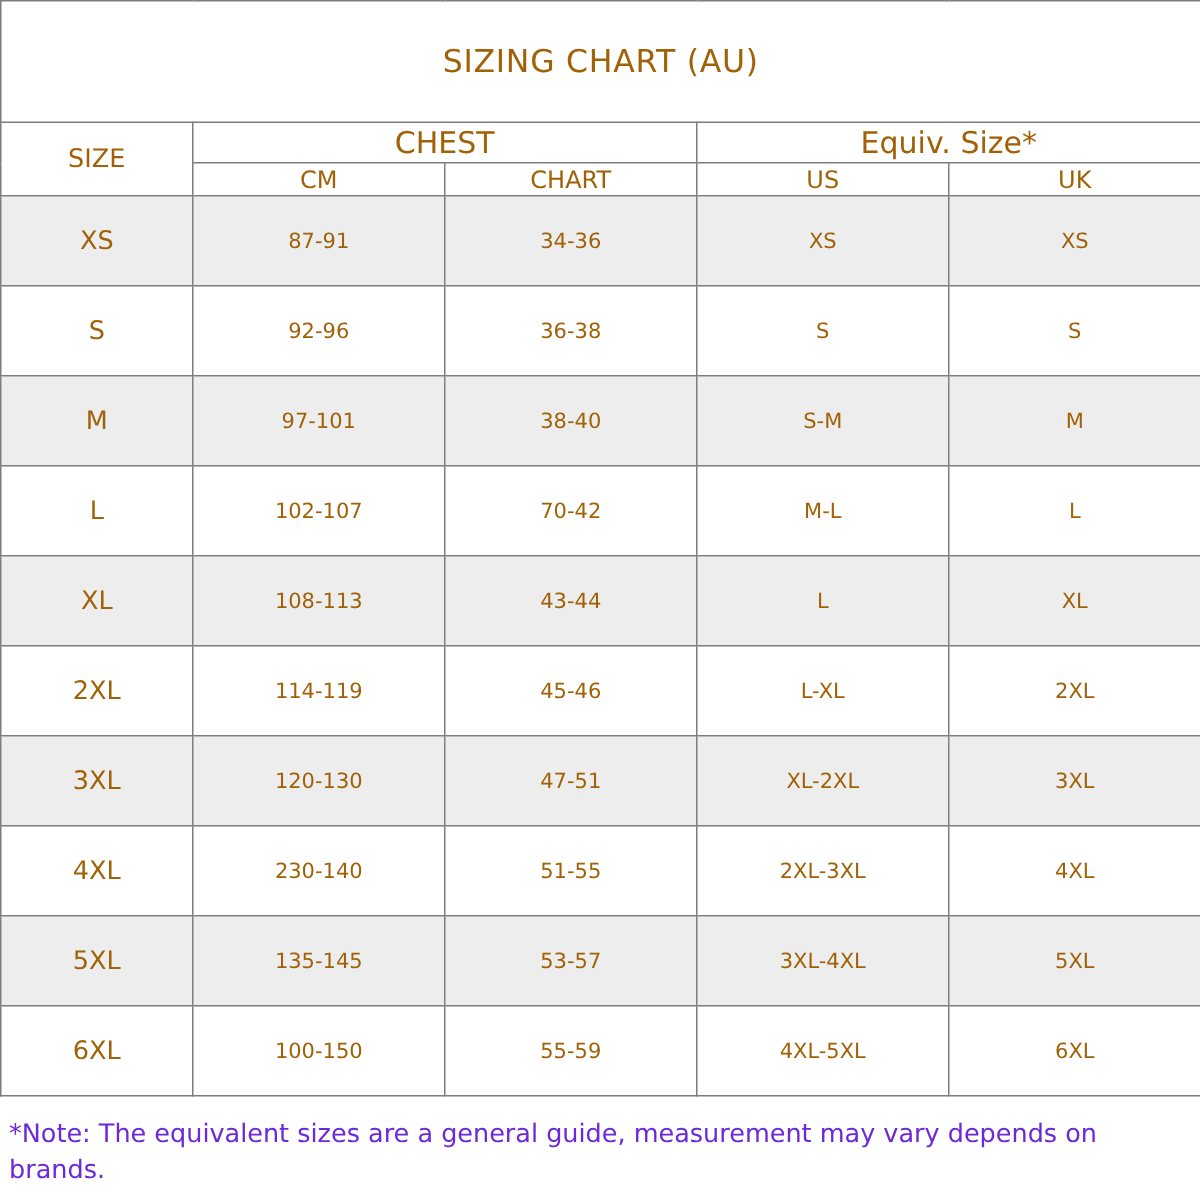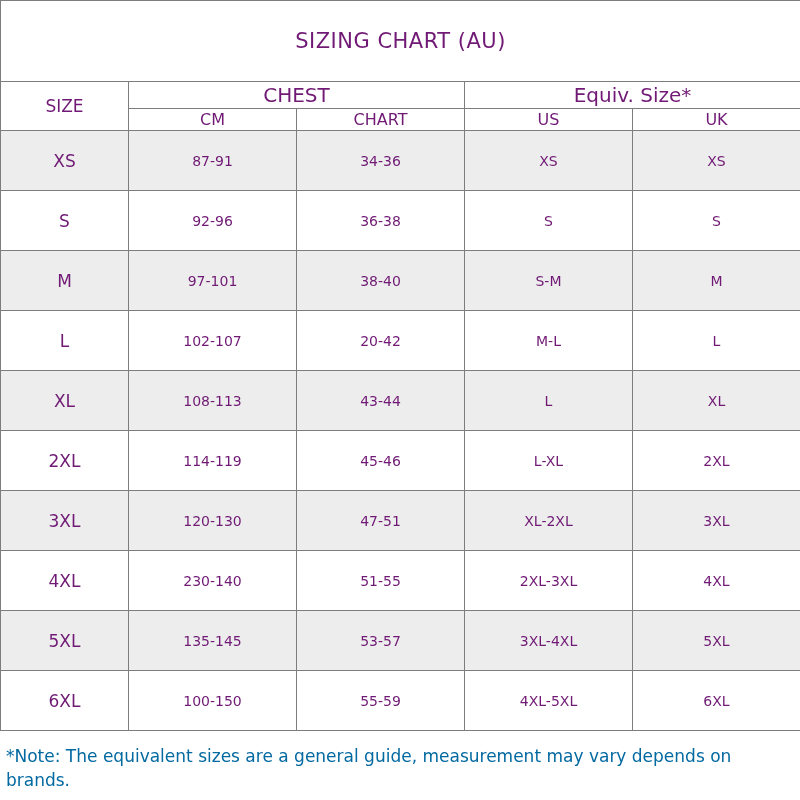--- a/index.html
+++ b/index.html
@@ -24,21 +24,21 @@
   table.sizing {
     border-collapse: collapse;
     width: 800px;
     table-layout: fixed;
   }
   table.sizing td, table.sizing th {
     border: 1px solid #7d7d7d;
     text-align: center;
     vertical-align: middle;
     font-weight: normal;
-    color: #701a75;
+    color: #a16207;
   }
   .title-cell {
     height: 78px;
     font-size: 21px;
     font-weight: bold;
     letter-spacing: 0.5px;
     background: #ffffff;
     border-left: none;
     border-right: none;
     border-top: none;
@@ -74,21 +74,21 @@
   tr.plain .row-size {
     background: #ffffff;
   }
   tr.shaded .row-size {
     background: #ededed;
   }
   .note {
     font-size: 17px;
     line-height: 1.4;
     padding: 14px 10px 0 6px;
-    color: #0369a1;
+    color: #6d28d9;
   }
   col.c-size { width: 128px; }
   col.c-cm   { width: 168px; }
   col.c-inch { width: 168px; }
   col.c-us   { width: 168px; }
   col.c-uk   { width: 168px; }
 </style>
 </head>
 <body>
 
@@ -135,21 +135,21 @@
       <tr class="shaded">
         <td class="row-size">M</td>
         <td class="cell">97-101</td>
         <td class="cell">38-40</td>
         <td class="cell">S-M</td>
         <td class="cell">M</td>
       </tr>
       <tr class="plain">
         <td class="row-size">L</td>
         <td class="cell">102-107</td>
-        <td class="cell">20-42</td>
+        <td class="cell">70-42</td>
         <td class="cell">M-L</td>
         <td class="cell">L</td>
       </tr>
       <tr class="shaded">
         <td class="row-size">XL</td>
         <td class="cell">108-113</td>
         <td class="cell">43-44</td>
         <td class="cell">L</td>
         <td class="cell">XL</td>
       </tr>

